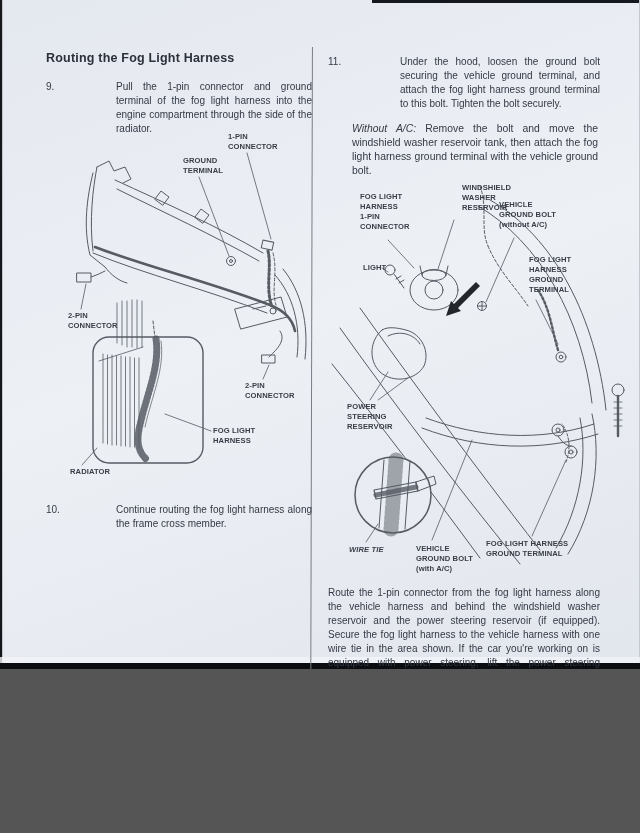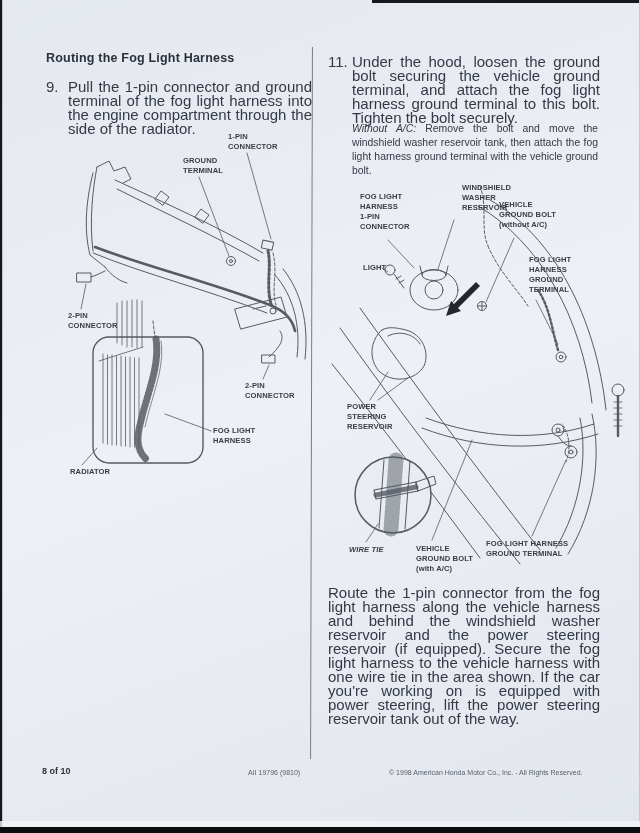--- a/index.html
+++ b/index.html
@@ -1,33 +1,33 @@
 <!DOCTYPE html>
 <html><head>
 <meta charset="utf-8">
 <style>
   html,body { margin:0; padding:0; background:#555; }
   .scan {
-    position:relative; width:640px; height:833px; overflow:hidden;
+    position:relative; width:640px; height:669px; overflow:hidden;
     background: linear-gradient(160deg, #e4e8ef 0%, #edf0f5 48%, #e2e6ed 100%);
     font-family:"Liberation Sans", sans-serif; color:#343a45;
   }
   
   .edge-left   { position:absolute; left:0; top:0; width:2px; height:100%; background:#15171b; }
   .edge-left-hl{ position:absolute; left:2px; top:0; width:1px; height:100%; background:#9aa0a9; opacity:.5; }
   .edge-topright { position:absolute; left:372px; top:0; width:268px; height:3px; background:#16181d; }
   .edge-right  { position:absolute; right:0; top:0; width:1px; height:100%; background:#c3c8d1; }
   .edge-bottom-light { position:absolute; left:0; bottom:6px; width:100%; height:6px; background:#f1f4f8; opacity:.8; }
   .edge-bottom { position:absolute; left:0; bottom:0; width:100%; height:6px; background:#0c0d10; }
 
   .divider { position:absolute; left:311px; top:47px; width:1px; height:712px; background:#787d86; transform:rotate(.15deg); }
 
   .heading { position:absolute; left:46px; top:51px; font-size:12.5px; font-weight:bold; letter-spacing:.2px; color:#2b313b; }
 
-  .step { position:absolute; display:flex; font-size:15px; line-height:14px; text-align:justify; color:#333945; }
+  .step { position:absolute; display:flex; font-size:10px; line-height:14px; text-align:justify; color:#333945;gap:48px; }
   .step .num { flex:0 0 22px; }
   .step.wide .num { flex:0 0 24px; }
   .step .txt { flex:1; }
 
   #step9  { left:46px;  top:80px;  width:266px; }
   #step10 { left:46px;  top:503px; width:266px; }
   #step11 { left:328px; top:55px;  width:272px; }
   #step12 { left:328px; top:586px; width:272px; }
   #withoutac { position:absolute; left:352px; top:122px; width:246px; font-size:10.4px; line-height:14px; text-align:justify; color:#333945; }
   .wo-lead { font-style:italic; }
@@ -144,20 +144,24 @@
 TERMINAL</div>
     <div class="dlabel d1-c2l">2-PIN
 CONNECTOR</div>
     <div class="dlabel d1-c2r">2-PIN
 CONNECTOR</div>
     <div class="dlabel d1-harn">FOG LIGHT
 HARNESS</div>
     <div class="dlabel d1-rad">RADIATOR</div>
   </div>
 
+  <div class="step" id="step10">
+    <span class="num">10.</span>
+    <span class="txt">Continue routing the fog light harness along the frame cross member.</span>
+  </div>
 
   <div class="step wide" id="step11">
     <span class="num">11.</span>
     <span class="txt">Under the hood, loosen the ground bolt securing the vehicle ground terminal, and attach the fog light harness ground terminal to this bolt.  Tighten the bolt securely.</span>
   </div>
 
   <div id="withoutac">
     <span class="wo-lead">Without A/C:</span>
     <span>Remove the bolt and move the windshield washer reservoir tank, then attach the fog light harness ground terminal with the vehicle ground bolt.</span>
   </div>

